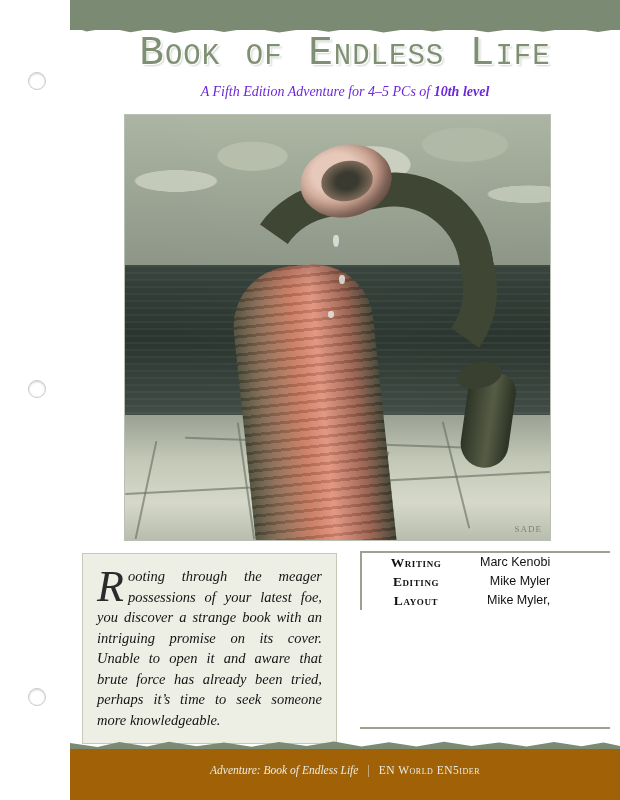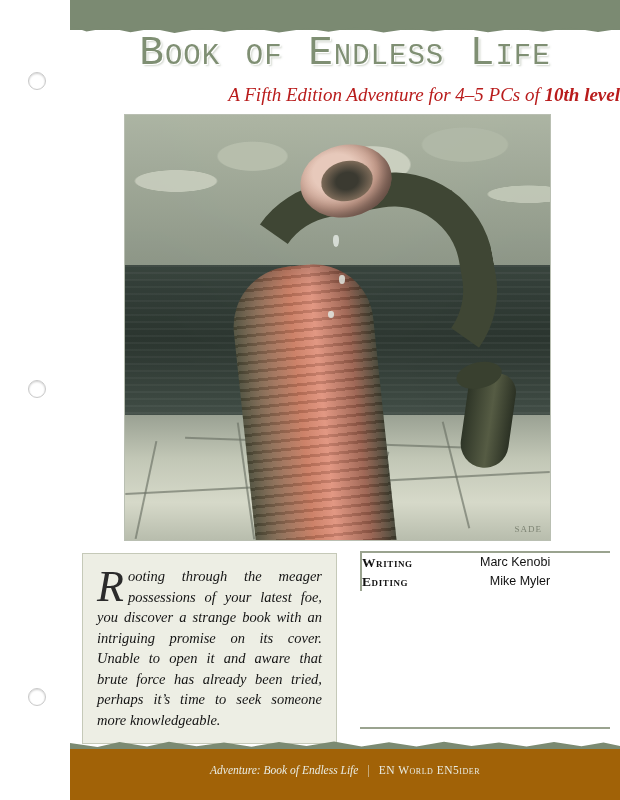--- a/index.html
+++ b/index.html
@@ -76,24 +76,24 @@
     text-shadow: 1px 1px 0 #ffffff, 2px 2px 2px rgba(120,135,110,0.35);
     font-variant: small-caps;
     font-weight: normal;
   }
 
   .subtitle {
     position: absolute;
     top: 84px;
     left: 0;
     right: 0;
-    text-align: right;
-    font-size: 19px;
+    text-align: center;
+    font-size: 14px;
     font-style: italic;
-    color: #b91c1c;
+    color: #6d28d9;
   }
   .subtitle b { font-style: italic; font-weight: bold; }
 
   
   .art-frame {
     position: absolute;
     top: 115px;
     left: 55px;
     width: 425px;
     height: 425px;
@@ -261,21 +261,21 @@
   }
   .credits table { border-collapse: collapse; }
   .credits td {
     font-size: 13.5px;
     padding: 1.5px 0;
     vertical-align: top;
     color: #111;
     text-align: right;
   }
   .credits td.role {
-    text-align: left;
+    text-align: center;
     padding-right: 10px;
     font-variant: small-caps;
     letter-spacing: 0.6px;
     font-weight: bold;
     white-space: nowrap;
     width: 108px;
     margin-top: 36px;
   }
   .credits td.val { font-family: "Liberation Sans", sans-serif; font-size: 12.5px; }
   .credits-rule-top, .credits-rule-bottom {
@@ -366,20 +366,24 @@
       <table>
         <tbody>
           <tr>
             <td class="role">Writing</td>
             <td class="val">Marc Kenobi</td>
           </tr>
           <tr>
             <td class="role">Editing</td>
             <td class="val">Mike Myler</td>
           </tr>
+          <tr>
+            <td class="role">Layout</td>
+            <td class="val">Mike Myler,</td>
+          </tr>
         </tbody>
       </table>
     </div>
 
   </div>
 
   <div class="bottom-band">
     <div class="footer-text">
       <span class="adv">Adventure: Book of Endless Life</span><span class="sep">|</span><span class="brand">EN World EN5ider</span>
     </div>

